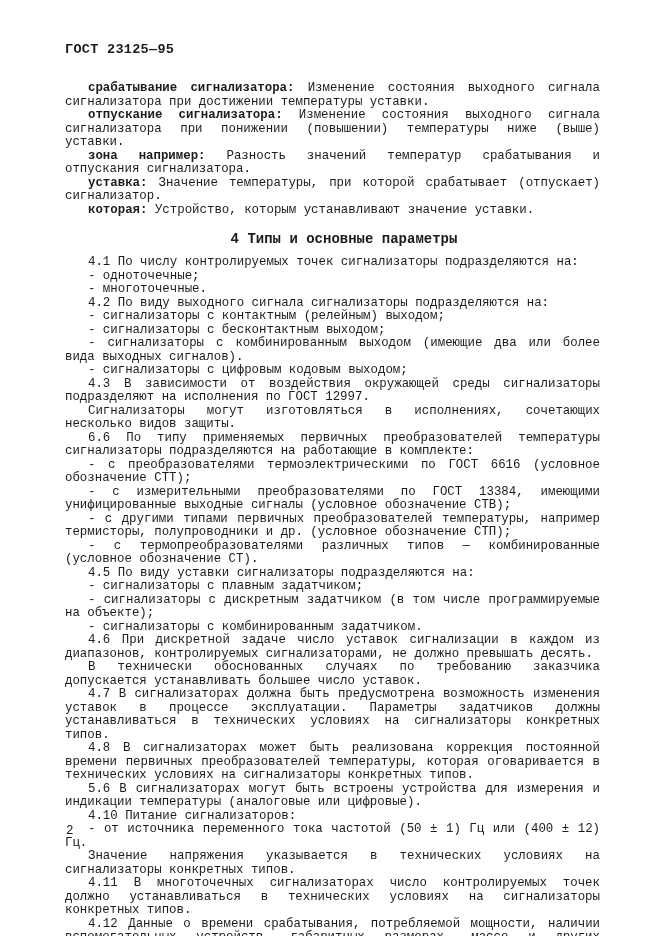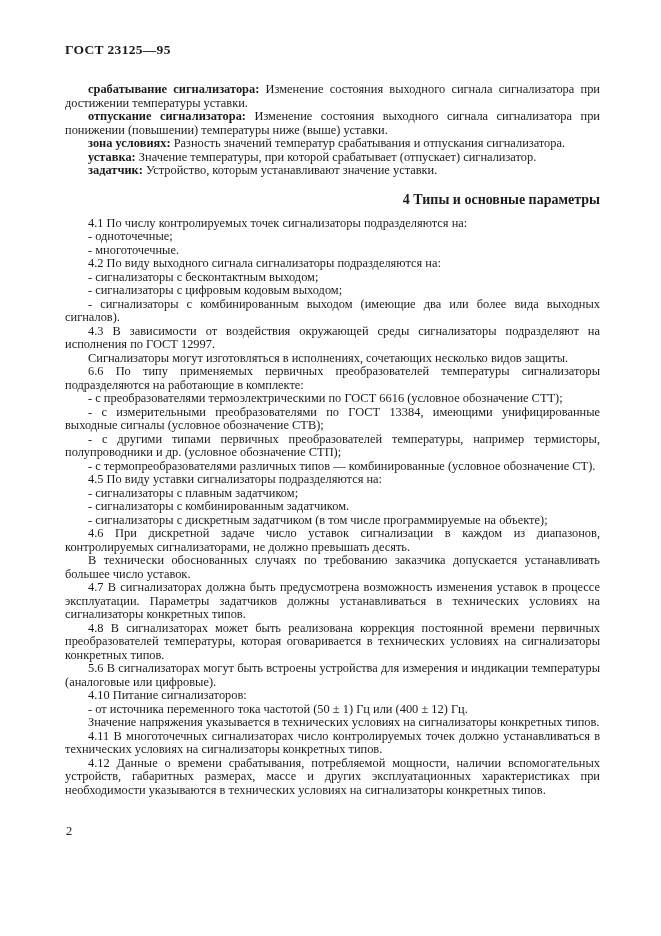--- a/index.html
+++ b/index.html
@@ -7,21 +7,21 @@
     padding: 0;
     background: #ffffff;
   }
   .page {
     position: relative;
     width: 661px;
     height: 936px;
     box-sizing: border-box;
     background: #ffffff;
     color: #1b1b1b;
-    font-family: Liberation Serif, serif;
+    font-family: Liberation Mono, monospace;
     padding: 42px 61px 0 65px;
     overflow: hidden;
   }
   .doc-header {
     font-size: 13.5px;
     font-weight: 700;
     letter-spacing: 0.3px;
     margin: 0 0 25px 0;
   }
   .body-text p {
@@ -34,21 +34,21 @@
     -webkit-hyphens: auto;
   }
   .body-text p b {
     font-weight: 700;
   }
   .section-heading {
     font-size: 14px;
     font-weight: 700;
     margin: 14px 0 9px 0;
     text-indent: 23px;
-    text-align: right;
+    text-align: center;
     line-height: 16px;
   }
   .page-number {
     position: absolute;
     left: 66px;
     top: 824px;
     font-size: 12.5px;
     line-height: 14px;
   }
 </style>
@@ -56,44 +56,45 @@
 <body>
 
 <div class="page">
 
   <div class="doc-header">ГОСТ 23125—95</div>
 
   <div class="body-text">
 
     <p><b>срабатывание сигнализатора:</b><span> Изменение состояния выходного сигнала сигнализатора при достижении температуры уставки.</span></p>
     <p><b>отпускание сигнализатора:</b><span> Изменение состояния выходного сигнала сигнализатора при понижении (повышении) температуры ниже (выше) уставки.</span></p>
-    <p><b>зона условиях:</b><span> Разность значений температур срабатывания и отпускания сигнализатора.</span></p>
+    <p><b>зона например:</b><span> Разность значений температур срабатывания и отпускания сигнализатора.</span></p>
     <p><b>уставка:</b><span> Значение температуры, при которой срабатывает (отпускает) сигнализатор.</span></p>
-    <p><b>задатчик:</b><span> Устройство, которым устанавливают значение уставки.</span></p>
+    <p><b>которая:</b><span> Устройство, которым устанавливают значение уставки.</span></p>
 
     <div class="section-heading">4 Типы и основные параметры</div>
 
     <p>4.1 По числу контролируемых точек сигнализаторы подразделяются на:</p>
     <p>- одноточечные;</p>
     <p>- многоточечные.</p>
     <p>4.2 По виду выходного сигнала сигнализаторы подразделяются на:</p>
+    <p>- сигнализаторы с контактным (релейным) выходом;</p>
     <p>- сигнализаторы с бесконтактным выходом;</p>
+    <p>- сигнализаторы с комбинированным выходом (имеющие два или более вида выходных сигналов).</p>
     <p>- сигнализаторы с цифровым кодовым выходом;</p>
-    <p>- сигнализаторы с комбинированным выходом (имеющие два или более вида выходных сигналов).</p>
     <p>4.3 В зависимости от воздействия окружающей среды сигнализаторы подразделяют на исполнения по ГОСТ 12997.</p>
     <p>Сигнализаторы могут изготовляться в исполнениях, сочетающих несколько видов защиты.</p>
     <p>6.6 По типу применяемых первичных преобразователей температуры сигнализаторы подразделяются на работающие в комплекте:</p>
     <p>- с преобразователями термоэлектрическими по ГОСТ 6616 (условное обозначение СТТ);</p>
     <p>- с измерительными преобразователями по ГОСТ 13384, имеющими унифицированные выходные сигналы (условное обозначение СТВ);</p>
     <p>- с другими типами первичных преобразователей температуры, например термисторы, полупроводники и др. (условное обозначение СТП);</p>
     <p>- с термопреобразователями различных типов — комбинированные (условное обозначение СТ).</p>
     <p>4.5 По виду уставки сигнализаторы подразделяются на:</p>
     <p>- сигнализаторы с плавным задатчиком;</p>
+    <p>- сигнализаторы с дискретным задатчиком (в том числе программируемые на объекте);</p>
     <p>- сигнализаторы с комбинированным задатчиком.</p>
-    <p>- сигнализаторы с дискретным задатчиком (в том числе программируемые на объекте);</p>
     <p>4.6 При дискретной задаче число уставок сигнализации в каждом из диапазонов, контролируемых сигнализаторами, не должно превышать десять.</p>
     <p>В технически обоснованных случаях по требованию заказчика допускается устанавливать большее число уставок.</p>
     <p>4.7 В сигнализаторах должна быть предусмотрена возможность изменения уставок в процессе эксплуатации. Параметры задатчиков должны устанавливаться в технических условиях на сигнализаторы конкретных типов.</p>
     <p>4.8 В сигнализаторах может быть реализована коррекция постоянной времени первичных преобразователей температуры, которая оговаривается в технических условиях на сигнализаторы конкретных типов.</p>
     <p>5.6 В сигнализаторах могут быть встроены устройства для измерения и индикации температуры (аналоговые или цифровые).</p>
     <p>4.10 Питание сигнализаторов:</p>
     <p>- от источника переменного тока частотой (50 ± 1) Гц или (400 ± 12) Гц.</p>
     <p>Значение напряжения указывается в технических условиях на сигнализаторы конкретных типов.</p>
     <p>4.11 В многоточечных сигнализаторах число контролируемых точек должно устанавливаться в технических условиях на сигнализаторы конкретных типов.</p>
     <p>4.12 Данные о времени срабатывания, потребляемой мощности, наличии вспомогательных устройств, габаритных размерах, массе и других эксплуатационных характеристиках при необходимости указываются в технических условиях на сигнализаторы конкретных типов.</p>

